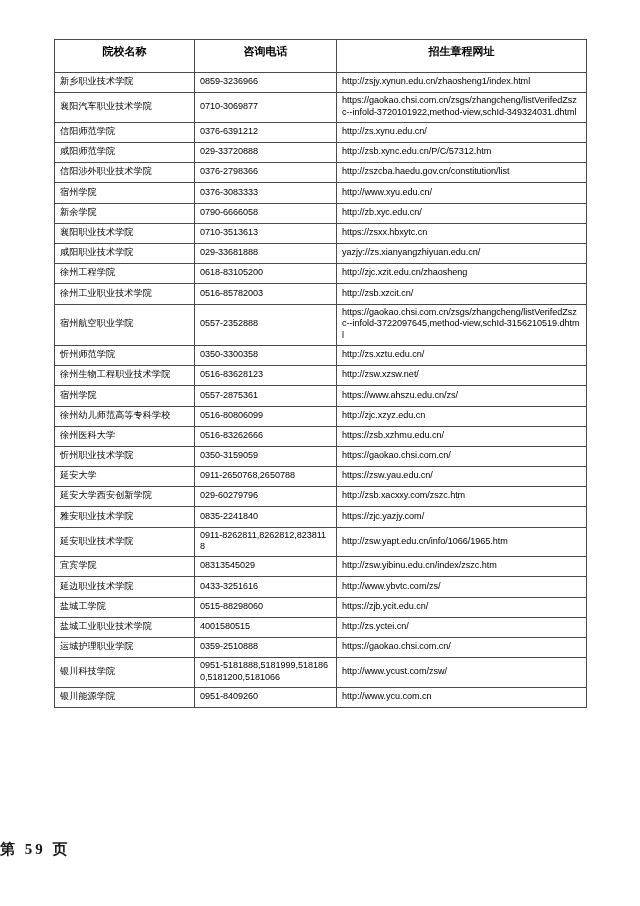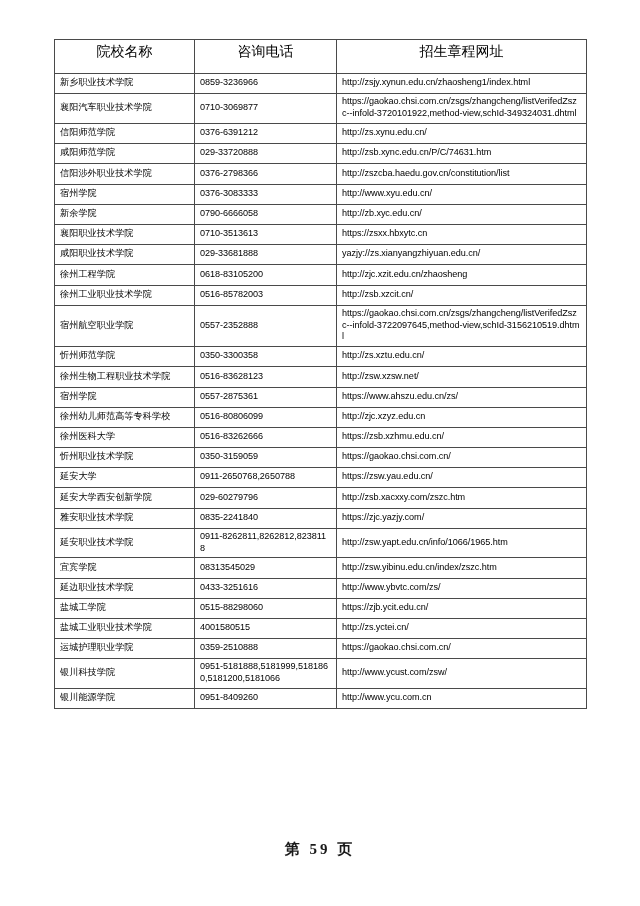--- a/index.html
+++ b/index.html
@@ -40,22 +40,22 @@
     padding: 2px 5px 3px 5px;
     vertical-align: middle;
     font-size: 9.1px;
     line-height: 1.30;
     font-weight: normal;
     word-break: break-all;
     overflow-wrap: anywhere;
   }
   table.data-table thead th {
     text-align: center;
-    font-weight: normal;
-    font-size: 14px;
+    font-weight: bold;
+    font-size: 11px;
     height: 17px;
     padding-top: 3px;
     padding-bottom: 12px;
   }
   col.c-name { width: 140px; }
   col.c-phone { width: 142px; }
   col.c-url  { width: 250px; }
 
   td.cell-name {
     text-align: left;
@@ -70,21 +70,20 @@
     letter-spacing: -0.05px;
   }
   tbody tr { height: 20.2px; }
   tbody tr.tall { height: 29px; }
 
   .footer {
     position: absolute;
     left: 0;
     right: 0;
     top: 840px;
-    text-align: center;
     font-family: "Liberation Serif", "DejaVu Serif", serif;
     font-size: 15px;
     font-weight: bold;
     letter-spacing: 3px;
     color: #1a1a1a;
   }
 </style>
 </head>
 <body>
 
@@ -116,21 +115,21 @@
             <td class="cell-url">https://gaokao.chsi.com.cn/zsgs/zhangcheng/listVerifedZszc--infold-3720101922,method-view,schId-349324031.dhtml</td>
           </tr>
           <tr>
             <td class="cell-name">信阳师范学院</td>
             <td class="cell-phone">0376-6391212</td>
             <td class="cell-url">http://zs.xynu.edu.cn/</td>
           </tr>
           <tr>
             <td class="cell-name">咸阳师范学院</td>
             <td class="cell-phone">029-33720888</td>
-            <td class="cell-url">http://zsb.xync.edu.cn/P/C/74631.htm</td>
+            <td class="cell-url">http://zsb.xync.edu.cn/P/C/57312.htm</td>
           </tr>
           <tr>
             <td class="cell-name">信阳涉外职业技术学院</td>
             <td class="cell-phone">0376-2798366</td>
             <td class="cell-url">http://zszcba.haedu.gov.cn/constitution/list</td>
           </tr>
           <tr>
             <td class="cell-name">宿州学院</td>
             <td class="cell-phone">0376-3083333</td>
             <td class="cell-url">http://www.xyu.edu.cn/</td>

